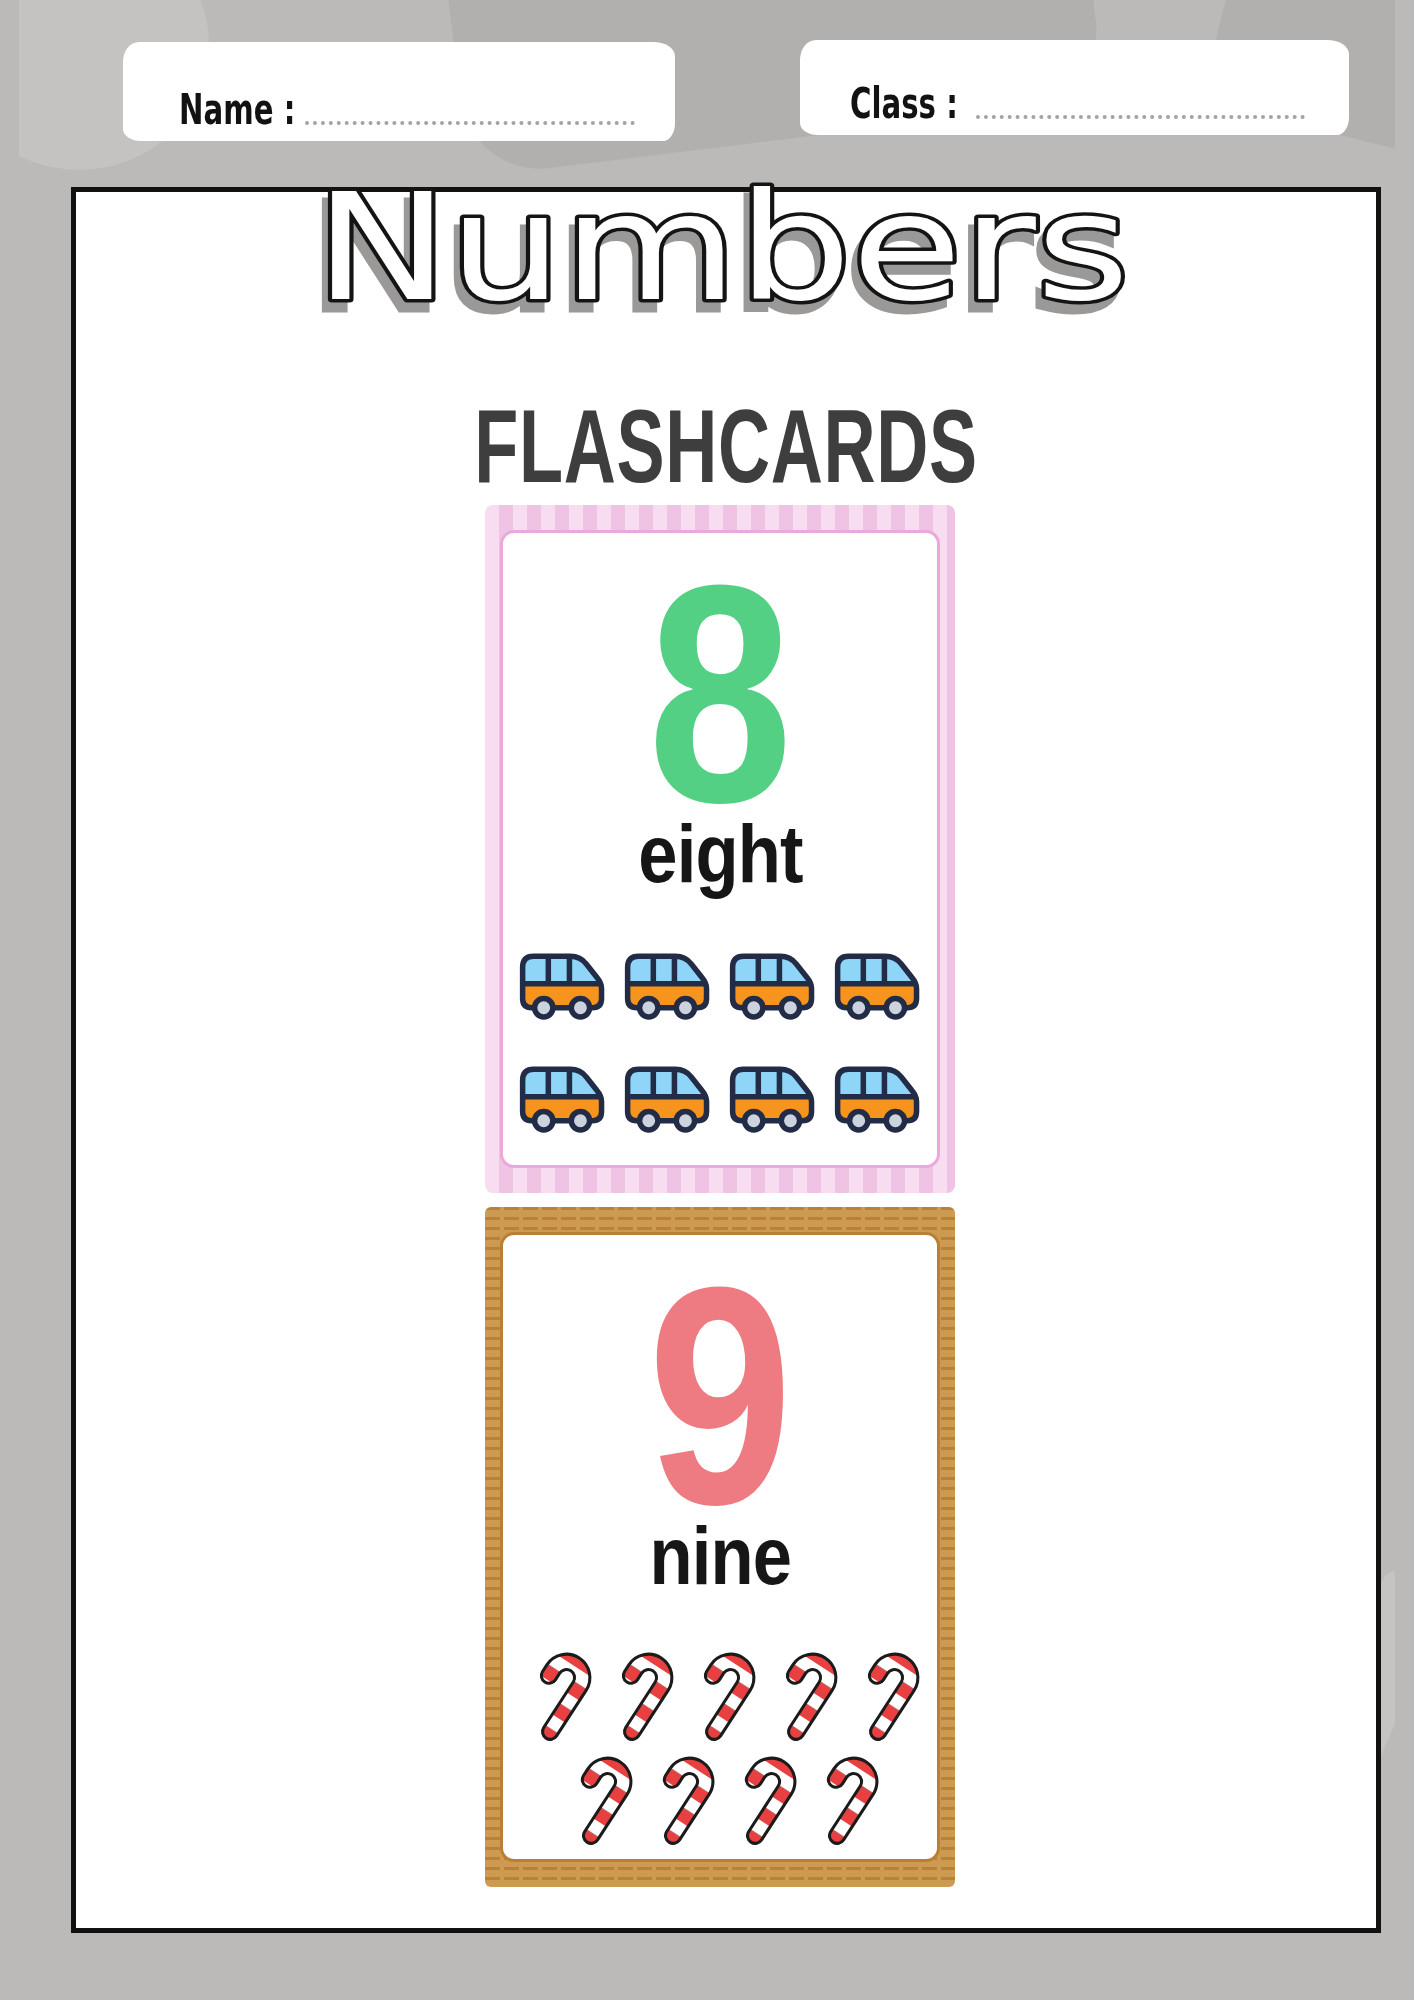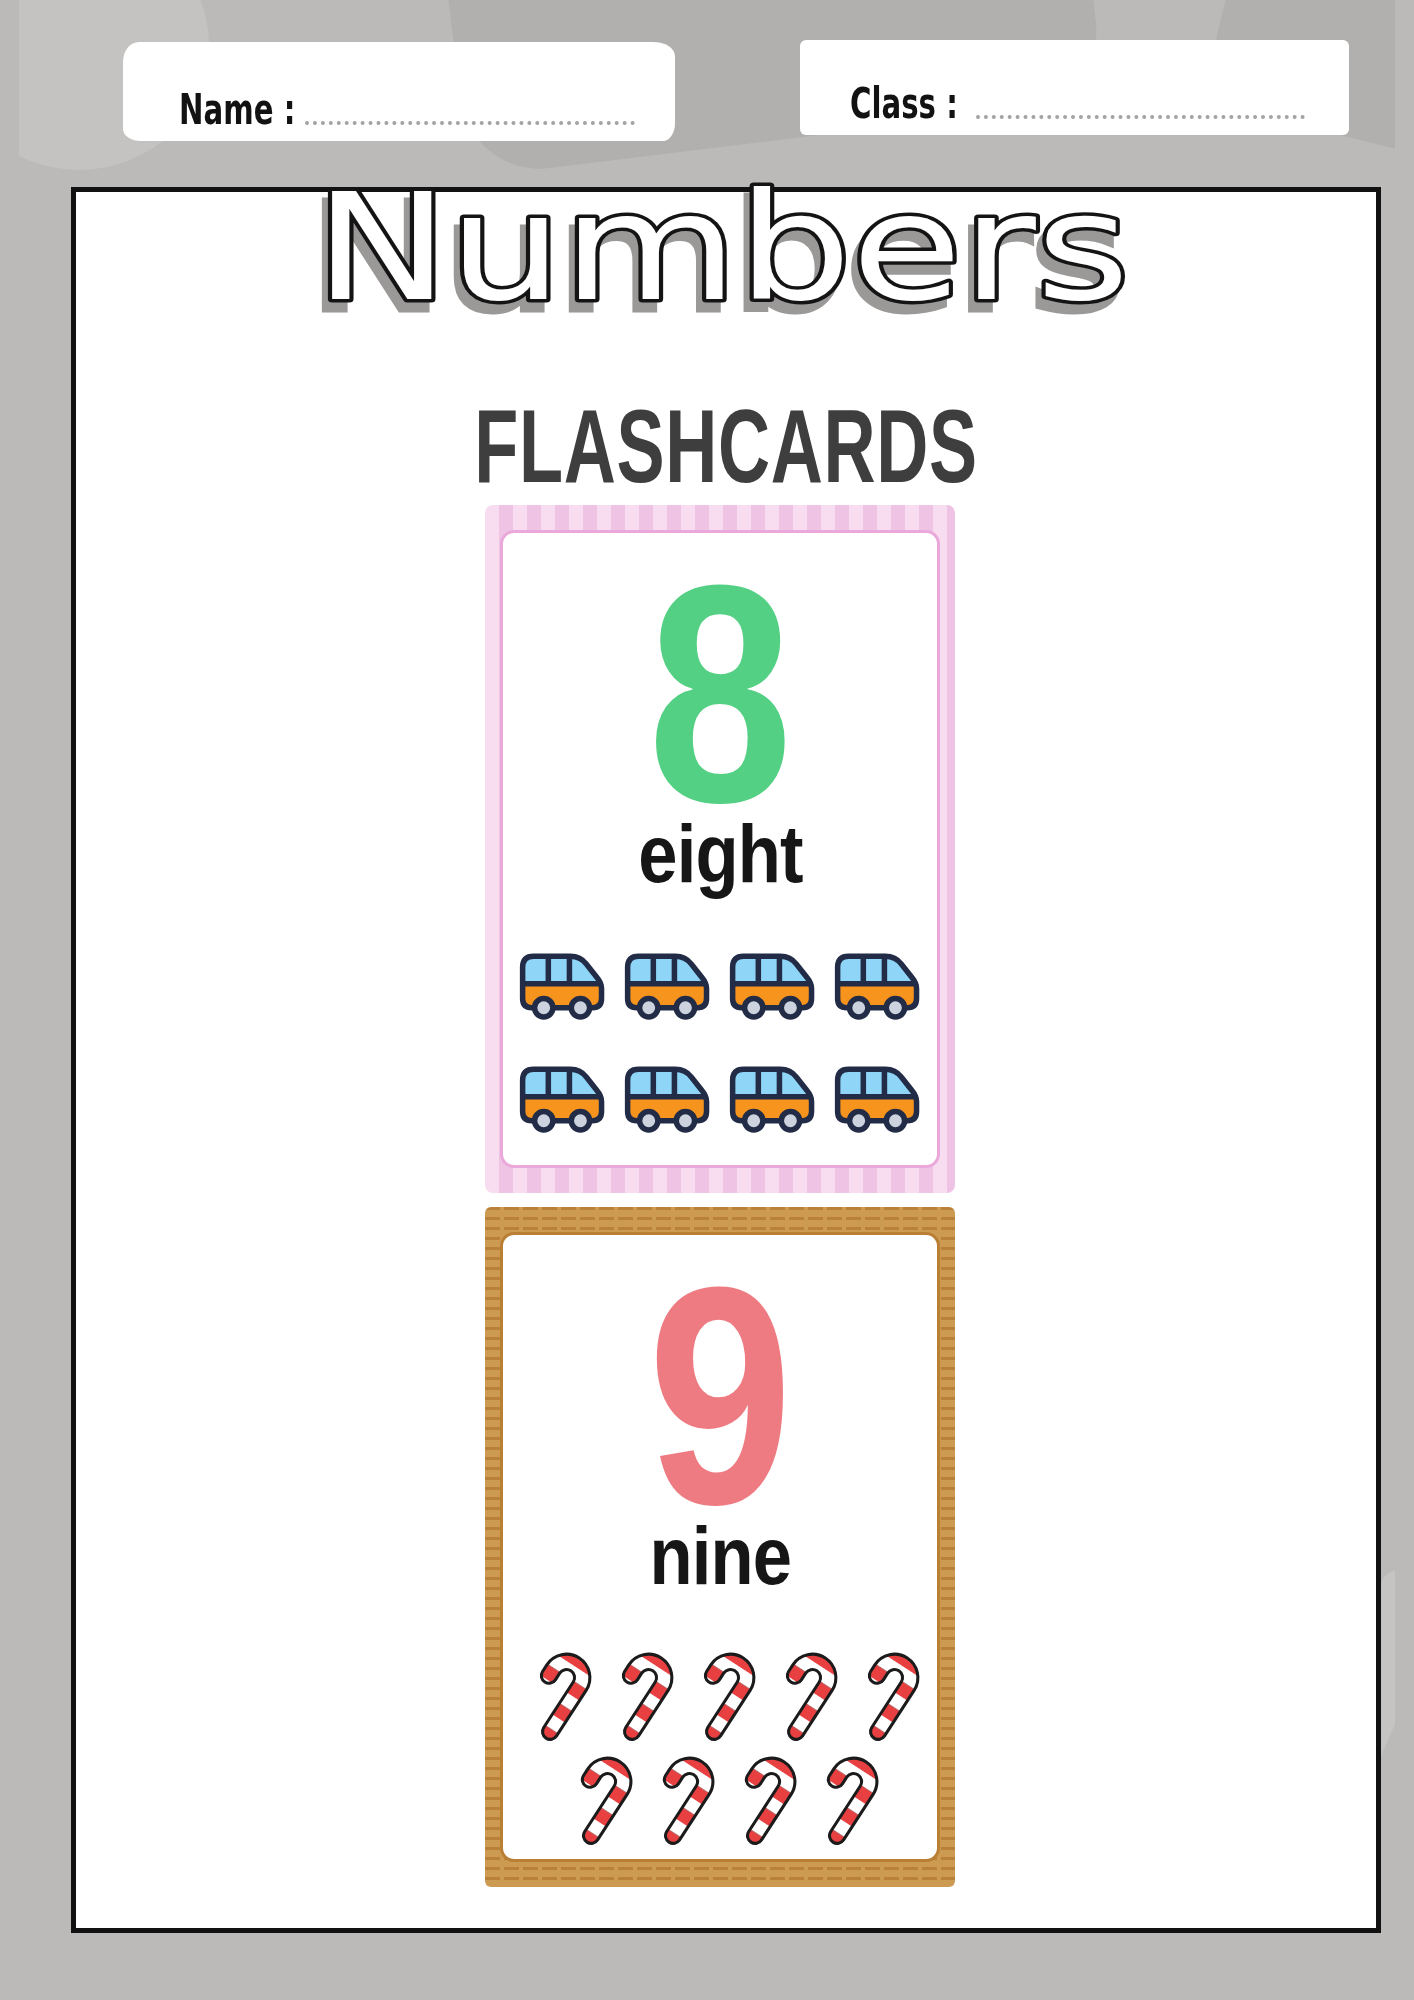--- a/index.html
+++ b/index.html
@@ -17,21 +17,21 @@
                  border-radius:70px; transform:rotate(14deg); }
   .blob-tl     { left:-70px; top:-80px; width:260px; height:250px; background:#c5c2c2;
                  border-radius:50%; }
   .blob-br     { right:-14px; top:1570px; width:70px; height:230px; background:#c6c3c3;
                  border-radius:16px; transform:rotate(24deg); }
 
   
   .top-box { position:absolute; background:#ffffff; display:flex; align-items:flex-end;
              border-radius:16px 22px 12px 18px / 20px 14px 18px 12px; }
   .name-box  { left:104px; top:42px; width:552px; height:99px; padding:0 40px 10px 56px; }
-  .class-box { left:781px; top:40px; width:549px; height:95px; padding:0 44px 10px 50px;border-radius:6px; }
+  .class-box { left:781px; top:40px; width:549px; height:95px; padding:0 44px 10px 50px; }
   .box-label { width:112px; white-space:nowrap; overflow:visible;
                font:bold 43px "DejaVu Sans", sans-serif; color:#121212; line-height:1; }
   .box-label span { display:inline-block; transform:scaleX(.68); transform-origin:left bottom; }
   .write-line { flex:1; height:0; border-bottom:4px dotted #a3a3a3; margin:0 0 6px 14px; }
 
   
   .sheet { position:absolute; left:52px; top:187px; width:1310px; height:1746px;
            background:#ffffff; border:5px solid #111111; }
 
   

